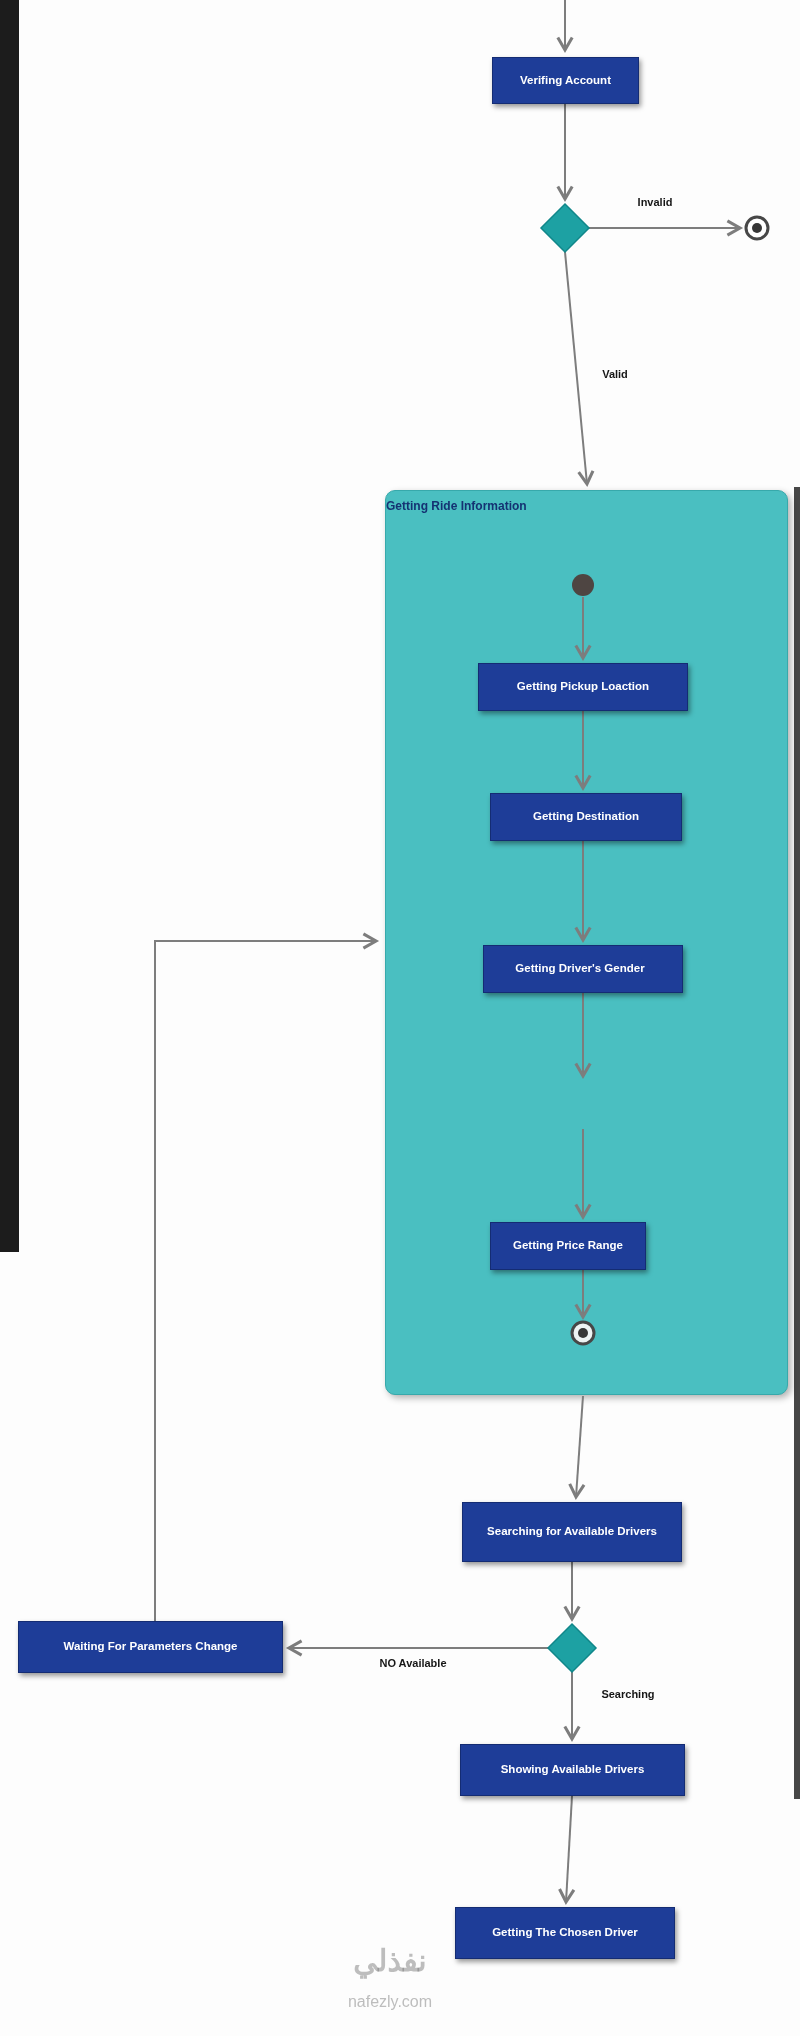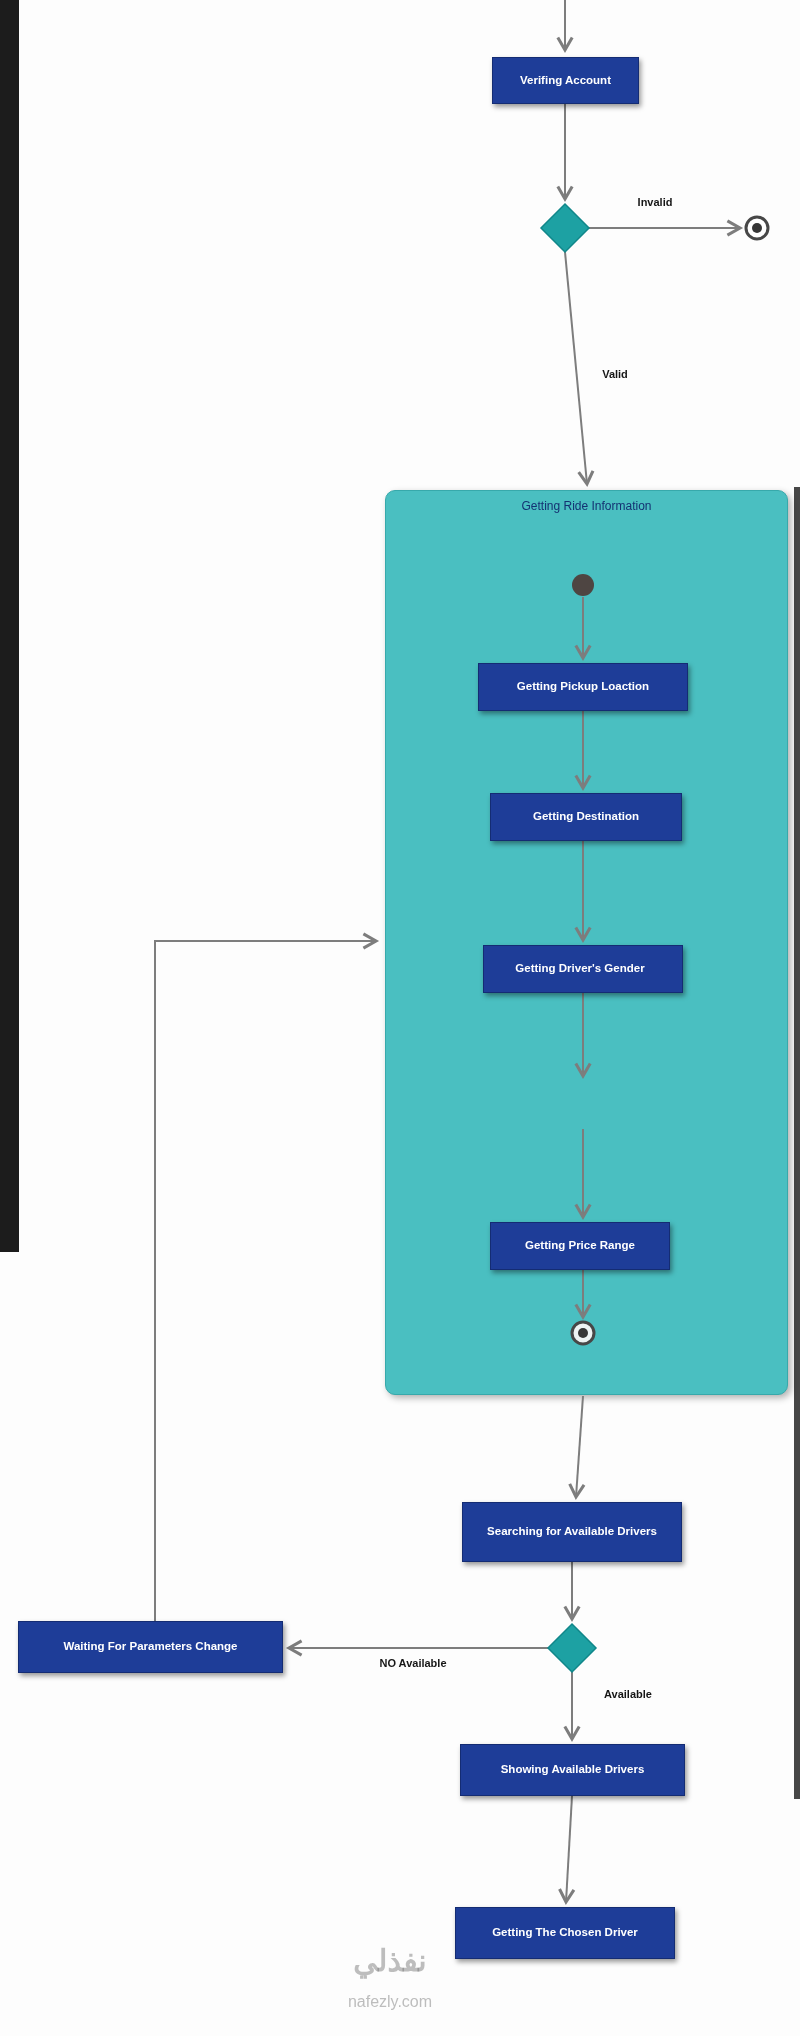--- a/index.html
+++ b/index.html
@@ -17,39 +17,39 @@
     display:flex;align-items:center;justify-content:center;text-align:center;
     box-shadow:2px 3px 5px rgba(0,0,0,0.40);
     padding:2px 14px;
   }
   .container-node{
     position:absolute;left:385px;top:490px;width:403px;height:905px;
     background:#4abfc1;border:1px solid #37a9ab;border-radius:10px;
     box-shadow:3px 3px 7px rgba(0,0,0,0.30);box-sizing:border-box;
   }
   .container-title{
-    position:absolute;left:0;top:8px;width:100%;text-align:center;
-    color:#143272;font-weight:normal;font-size:12px;
+    position:absolute;left:0;top:8px;width:100%;text-align:left;
+    color:#143272;font-weight:bold;font-size:12px;
   }
   .edge-label{
     position:absolute;color:#161616;font-weight:bold;font-size:11px;text-align:center;
   }
   .watermark{
     position:absolute;left:300px;top:1944px;width:180px;text-align:center;
     color:rgba(110,110,110,0.45);
   }
   .watermark .brand{font-size:30px;font-weight:bold;line-height:1.1;}
   .watermark .url{font-size:16px;margin-top:16px;}
   
   #box-verify   {left:492px;top:57px;  width:147px;height:47px;}
   #box-pickup   {left:478px;top:663px; width:210px;height:48px;}
   #box-dest     {left:490px;top:793px; width:192px;height:48px;}
   #box-gender   {left:483px;top:945px; width:200px;height:48px;padding-left:8px;}
   #box-vehicle  {left:487px;top:1081px;width:192px;height:48px;}
-  #box-price    {left:490px;top:1222px;width:180px;height:48px;}
+  #box-price    {left:490px;top:1222px;width:156px;height:48px;}
   #box-search   {left:462px;top:1502px;width:220px;height:60px;}
   #box-waiting  {left:18px; top:1621px;width:265px;height:52px;}
   #box-showing  {left:460px;top:1744px;width:225px;height:52px;}
   #box-chosen   {left:455px;top:1907px;width:220px;height:52px;}
   
   #label-invalid     {left:620px;top:196px; width:70px;}
   #label-valid       {left:585px;top:368px; width:60px;}
   #label-noavailable {left:358px;top:1657px;width:110px;}
   #label-available   {left:588px;top:1688px;width:80px;}
 </style>
@@ -113,20 +113,20 @@
   <div class="action" id="box-gender">Getting Driver's Gender</div>
   <div class="action" id="box-price">Getting Price Range</div>
   <div class="action" id="box-search">Searching for Available Drivers</div>
   <div class="action" id="box-waiting">Waiting For Parameters Change</div>
   <div class="action" id="box-showing">Showing Available Drivers</div>
   <div class="action" id="box-chosen">Getting The Chosen Driver</div>
 
   <div class="edge-label" id="label-invalid">Invalid</div>
   <div class="edge-label" id="label-valid">Valid</div>
   <div class="edge-label" id="label-noavailable">NO Available</div>
-  <div class="edge-label" id="label-available">Available</div>
+  <div class="edge-label" id="label-available">Searching</div>
 
   <div class="watermark">
     <div class="brand">نفذلي</div>
     <div class="url">nafezly.com</div>
   </div>
 
 </div>
 
 </body></html>

